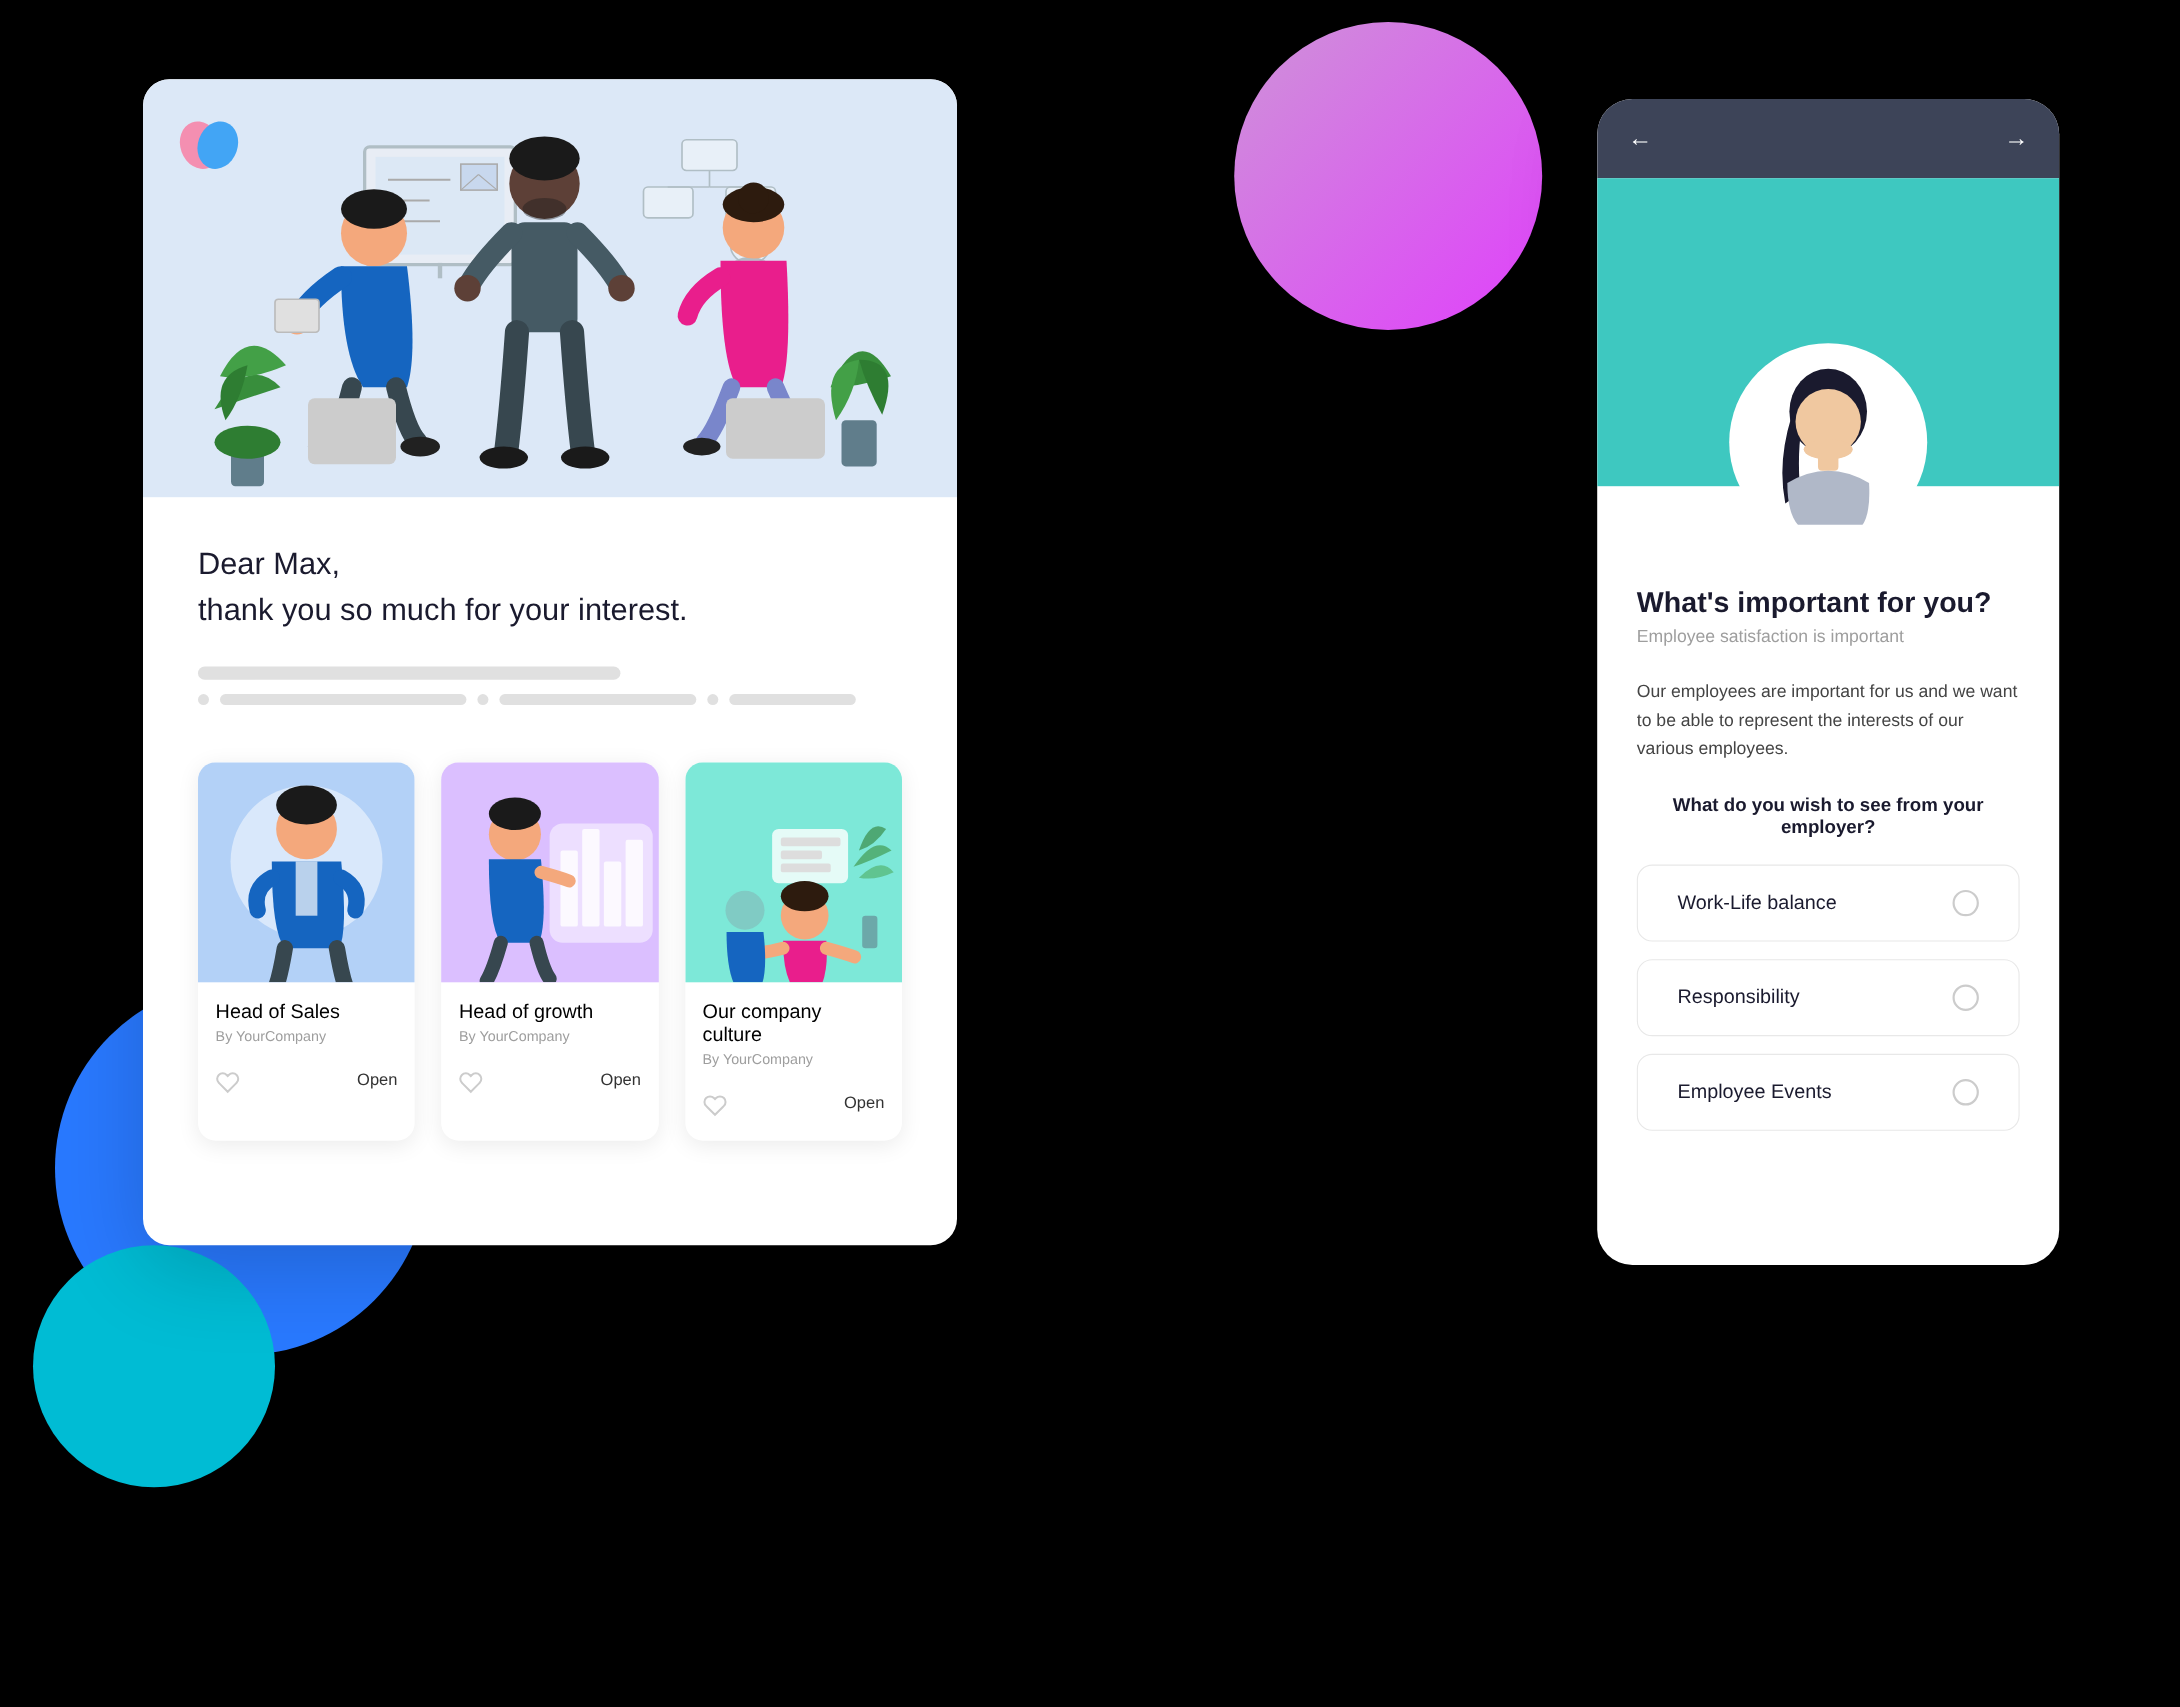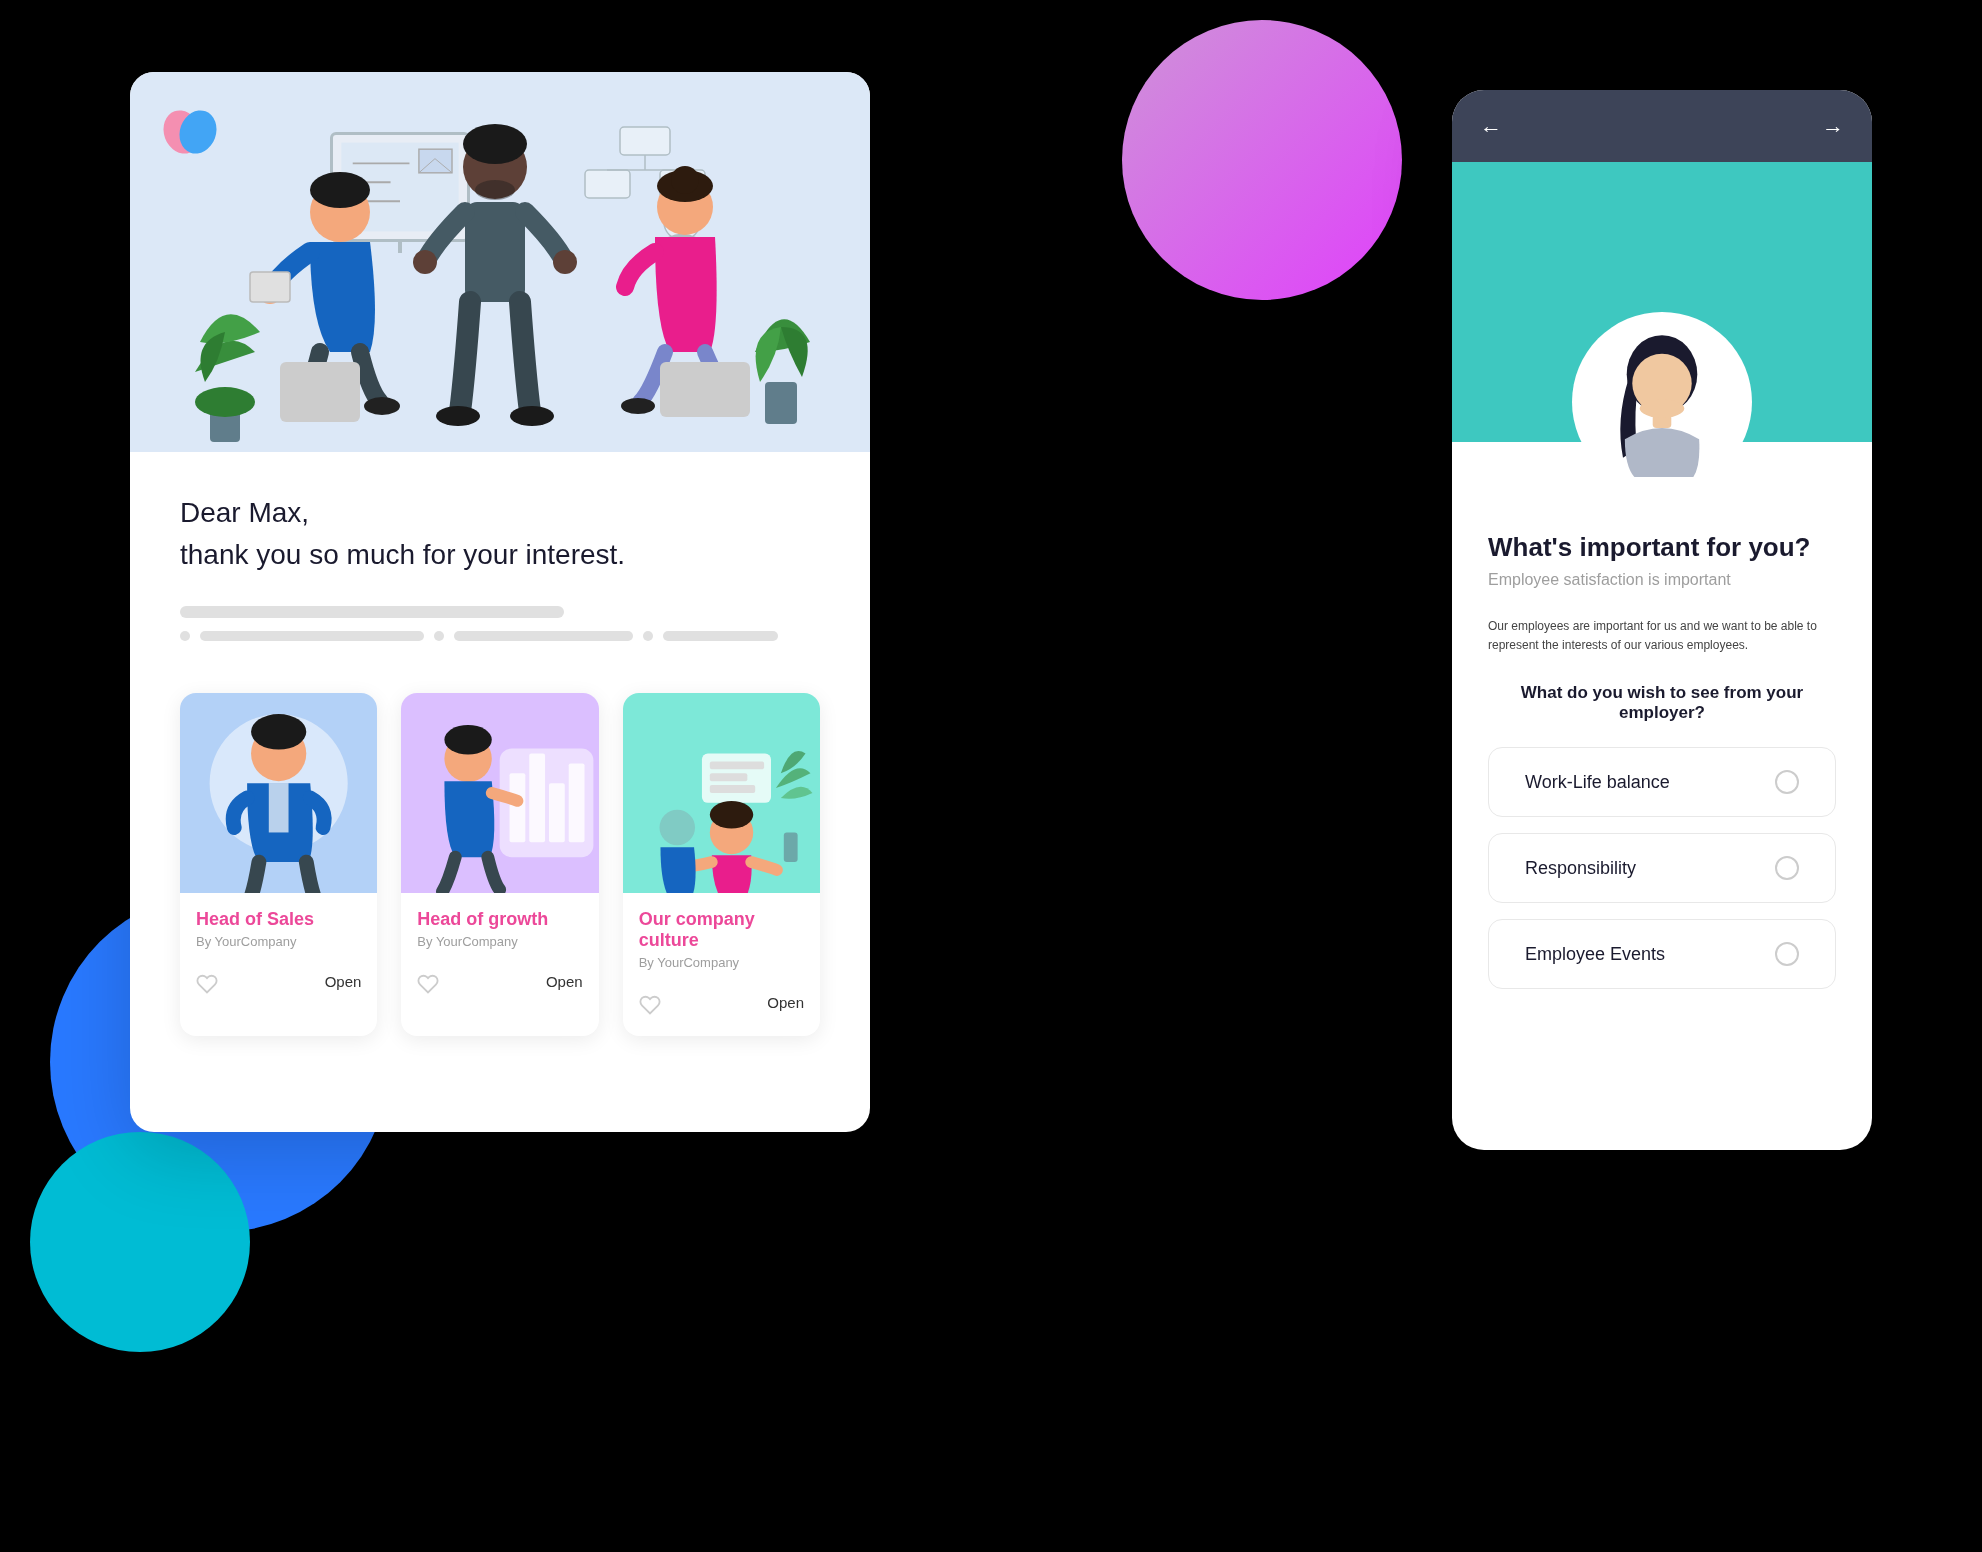--- a/index.html
+++ b/index.html
@@ -182,22 +182,22 @@
     .job-card-image.blue-bg { background: #b3d1f7; }
     .job-card-image.purple-bg { background: #dbbfff; }
     .job-card-image.teal-bg { background: #7de8d8; }
 
     .job-card-footer {
       padding: 16px;
     }
 
     .job-card-title {
       font-size: 18px;
-      font-weight: 700;
-      color: #ec4899;
+      font-weight: 400;
+      color: #000000;
       margin-bottom: 4px;
     }
 
     .job-card-company {
       font-size: 13px;
       color: #9e9e9e;
     }
 
     .job-card-actions {
       display: flex;
@@ -282,21 +282,21 @@
       margin-bottom: 8px;
     }
 
     .question-subtitle {
       font-size: 16px;
       color: #9e9e9e;
       margin-bottom: 28px;
     }
 
     .description-text {
-      font-size: 12px;
+      font-size: 16px;
       color: #444;
       line-height: 1.6;
       margin-bottom: 28px;
     }
 
     .sub-question {
       font-size: 17px;
       font-weight: 600;
       color: #1a1a2e;
       margin-bottom: 24px;

